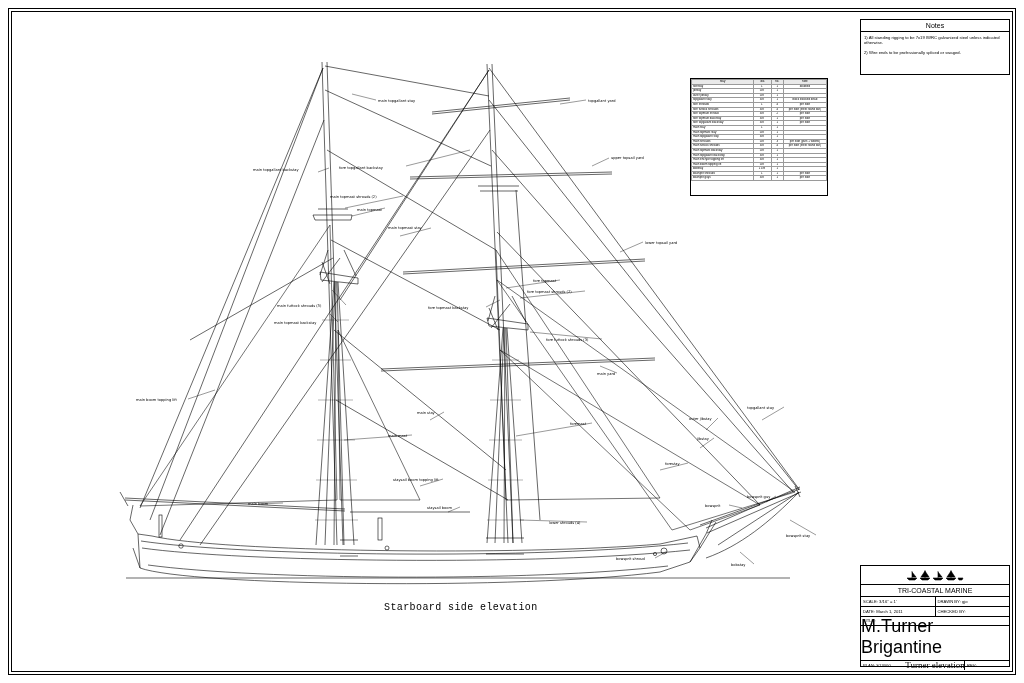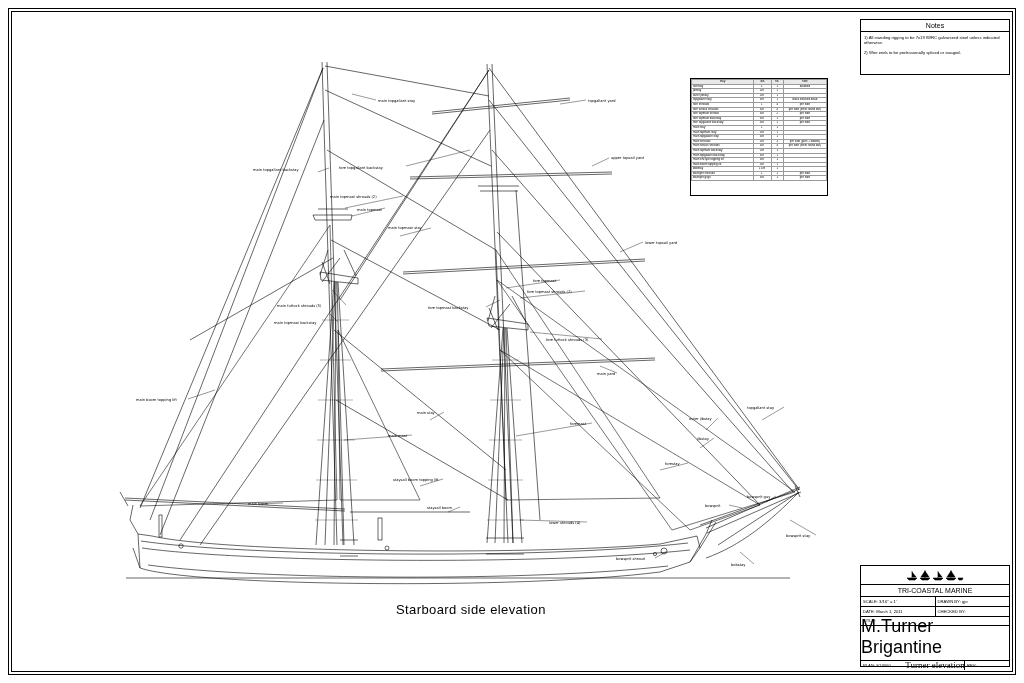--- a/index.html
+++ b/index.html
@@ -33,21 +33,21 @@
   .tb-cell{flex:1;font-size:4.2px;line-height:9px;padding-left:2px;border-right:1px solid #000;white-space:nowrap;overflow:hidden;}
   .tb-cell:last-child{border-right:0;}
   #tb-titlelabel{height:8px;line-height:8px;font-size:4.2px;padding-left:2px;border-bottom:1px solid #000;}
   #tb-main{height:34px;display:flex;flex-direction:column;align-items:center;justify-content:center;border-bottom:1px solid #000;}
   #tb-main .t1{font-family:Liberation Sans, sans-serif;font-size:18px;}
   #tb-main .t2{font-family:"Liberation Serif",serif;font-size:9px;margin-top:2px;}
   #tb-bottom{display:flex;height:9px;}
   #tb-bottom .tb-cell{line-height:9px;}
 
   
-  #caption{position:absolute;left:396px;top:602px;font-size:13px;letter-spacing:0.4px;font-family:Liberation Sans, sans-serif;}
+  #caption{position:absolute;left:384px;top:602px;font-size:10px;letter-spacing:0.4px;font-family:Liberation Mono, monospace;}
 
   
   .lbl{position:absolute;font-size:3.6px;line-height:4.4px;white-space:nowrap;font-family:"DejaVu Sans",sans-serif;}
 
   svg.draw{position:absolute;left:0;top:0;width:1024px;height:683px;}
 </style>
 </head>
 <body>
 
 <div id="sheet">

